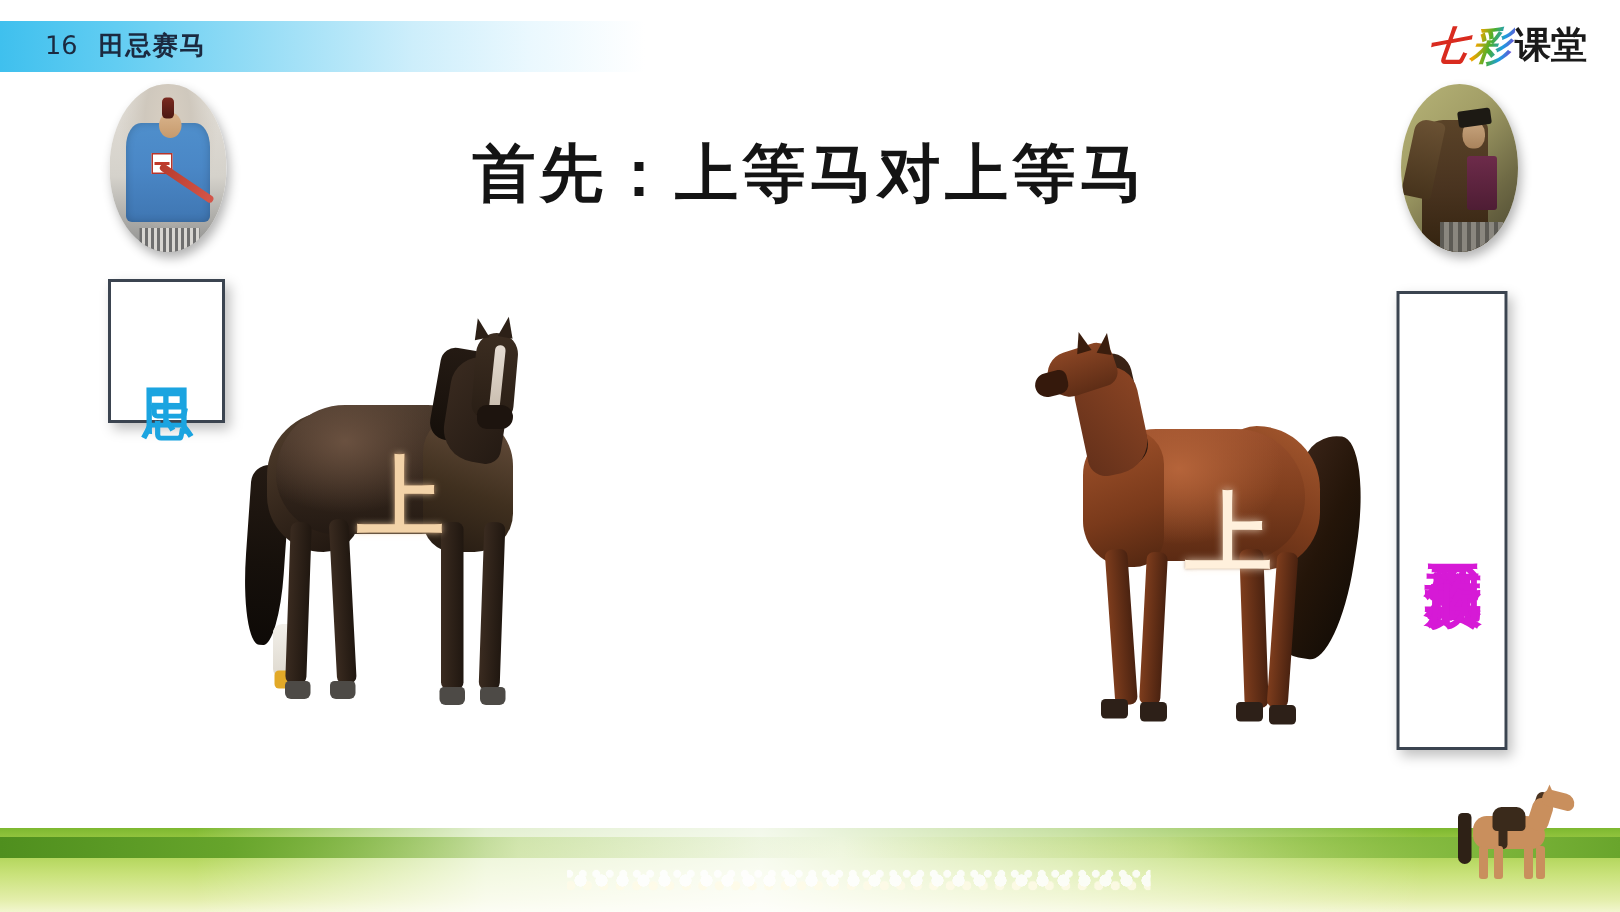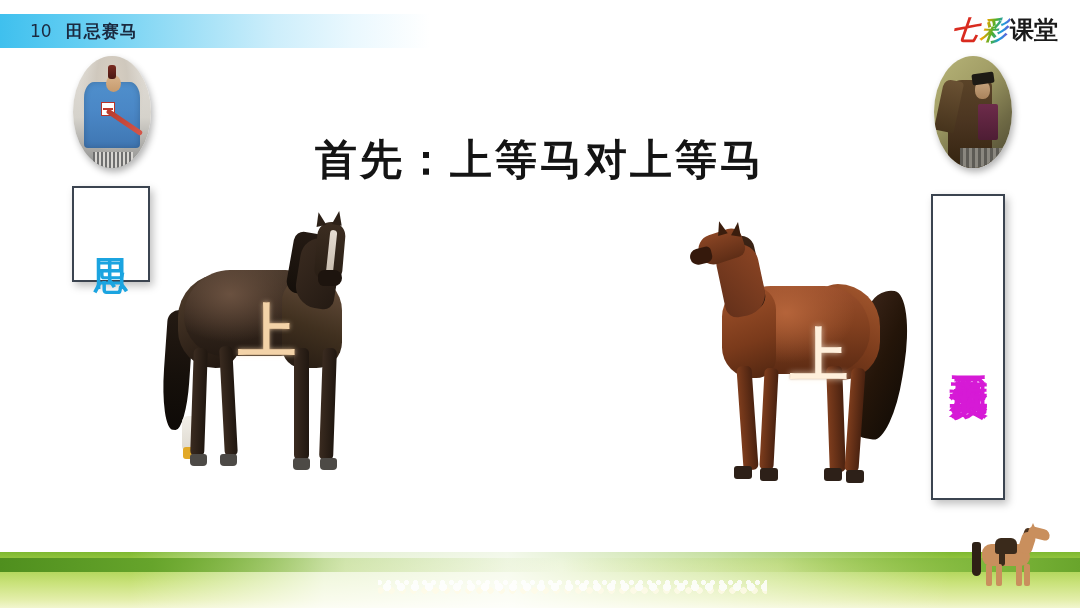--- a/index.html
+++ b/index.html
@@ -41,21 +41,20 @@
     padding:0 2px;
   }
   .brand .c3{color:#1a1a1a;font-size:24px;letter-spacing:0;transform:skewX(6deg);}
 
   
   .main-title{
     position:absolute;left:0;right:0;top:88px;text-align:center;
     font-family:"DejaVu Serif","Liberation Serif",serif;
     font-size:42px;font-weight:600;color:#141414;letter-spacing:3px;
     white-space:nowrap;
-    margin-top:44px;
   }
 
   
   .portrait{
     position:absolute;width:78px;height:112px;border-radius:50% / 50%;
     overflow:hidden;box-shadow:2px 4px 7px rgba(0,0,0,.30);
   }
   .portrait .pbg{position:absolute;inset:0;}
   .portrait-left{left:73px;top:56px;}
   .portrait-left .pbg{
@@ -325,21 +324,21 @@
   .mh-leg.c{left:48px;top:38px;height:22px;}
   .mh-leg.d{left:56px;top:38px;height:22px;}
 </style>
 </head>
 <body>
 
 <div class="slide">
 
   <div class="header-band"></div>
   <div class="header-title">
-    <span class="num">10</span><span>田忌赛马</span>
+    <span class="num">16</span><span>田忌赛马</span>
   </div>
 
   <div class="brand">
     <span class="c1">七</span>
     <span class="c2">彩</span>
     <span class="c3">课堂</span>
   </div>
 
   <div class="main-title">首先：上等马对上等马</div>
 

